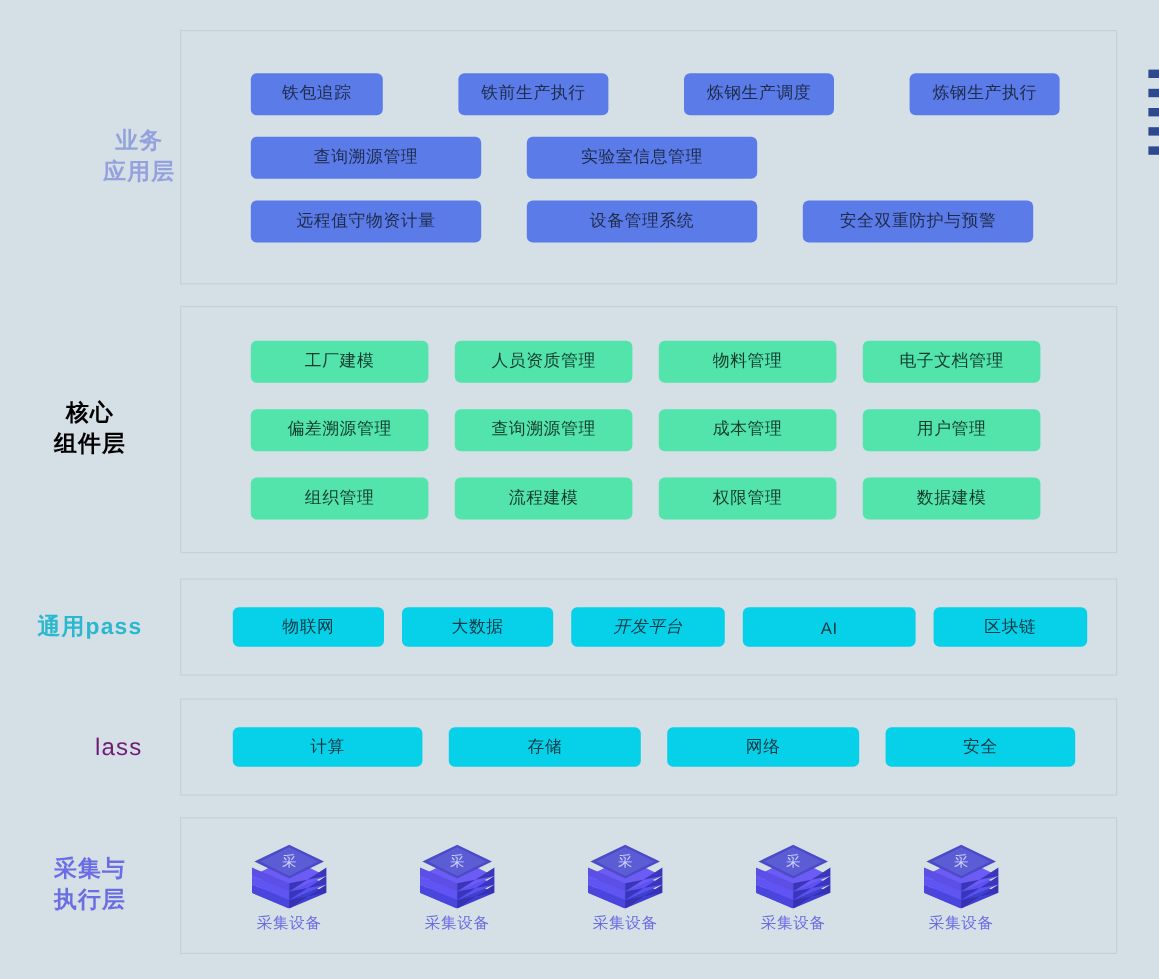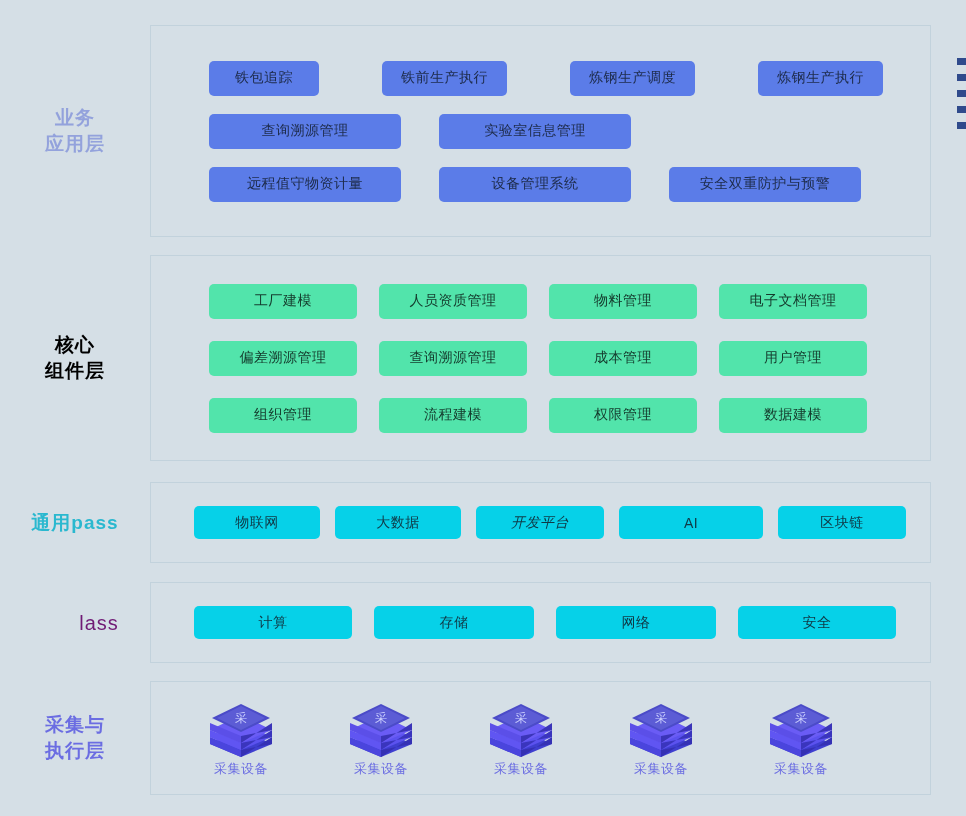--- a/index.html
+++ b/index.html
@@ -73,21 +73,21 @@
     font-size: 14px;
     letter-spacing: 0.5px;
     color: #1d2b4a;
     box-sizing: border-box;
     user-select: none;
   }
 
   
   #layer-business { top: 25px; left: 0; width: 966px; height: 212px; }
   #layer-business .panel { width: 781px; }
-  #layer-business .layer-label { color: #93a2dc; }
+  #layer-business .layer-label { color: #93a2dc; padding-left: 41px; }
   .chip.blue { background: #5b7ce8; }
 
   .biz-row1 { justify-content: flex-start; padding-left: 58px; gap: 63px; margin-bottom: 18px; }
   .biz-row1 .chip { width: 110px; height: 35px; }
   .biz-row1 .chip:nth-child(2) { width: 125px; }
   .biz-row1 .chip:nth-child(3) { width: 125px; }
   .biz-row1 .chip:nth-child(4) { width: 125px; }
 
   .biz-row2, .biz-row3 { justify-content: flex-start; padding-left: 58px; gap: 38px; }
   .biz-row2 { margin-bottom: 18px; }

